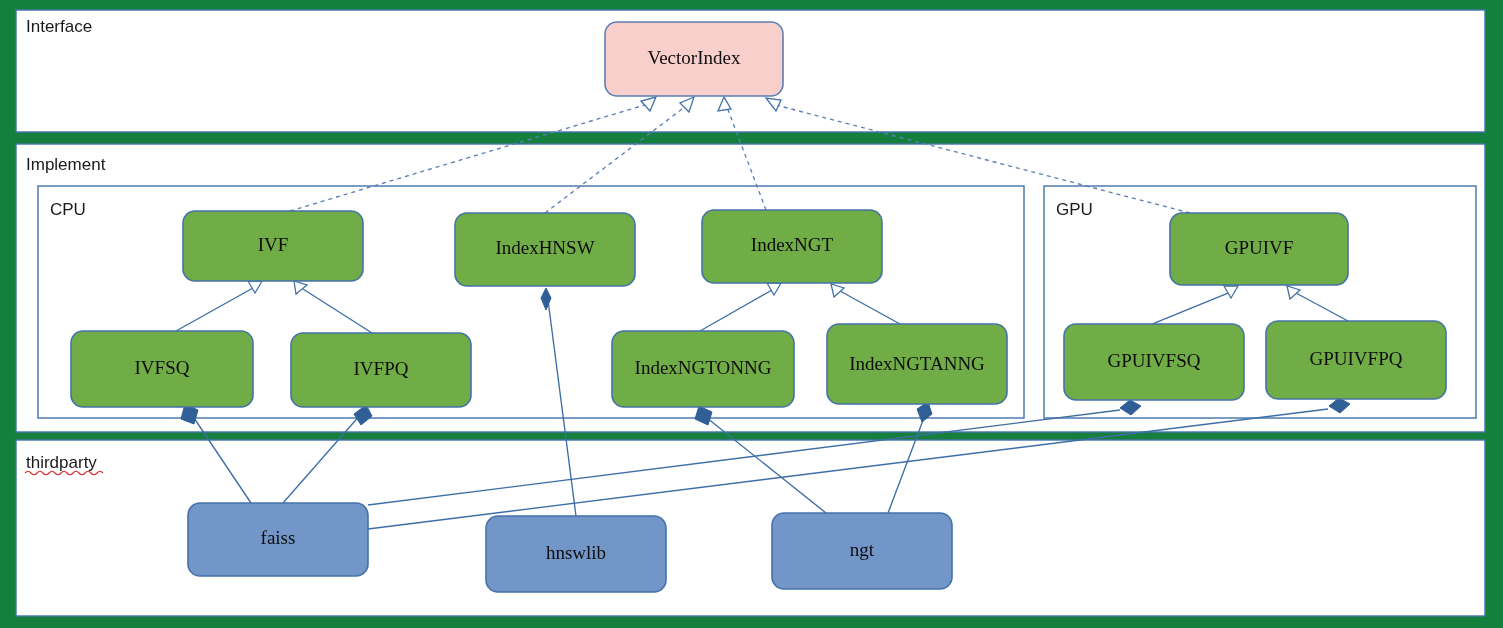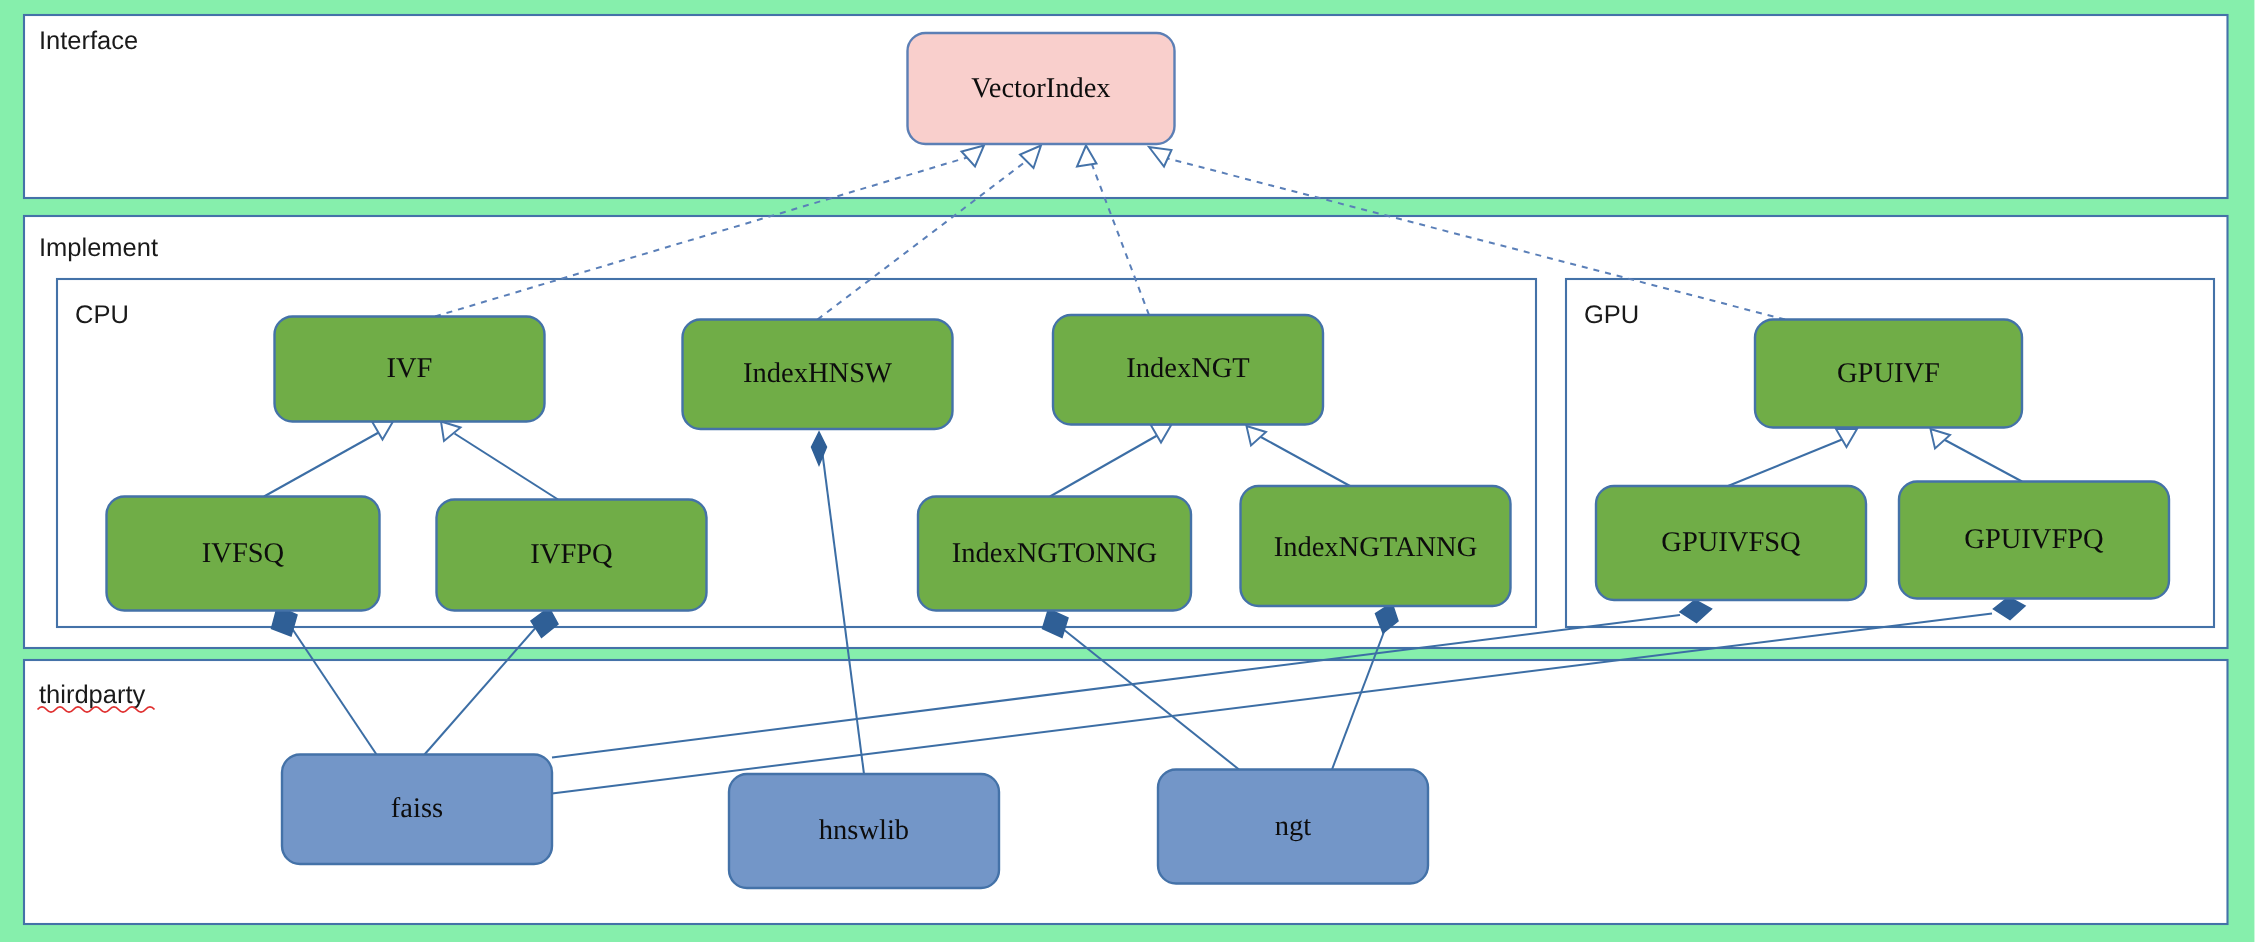--- a/index.html
+++ b/index.html
@@ -11,21 +11,21 @@
   body {
     font-family: "Liberation Sans", sans-serif;
     width: 1503px;
     height: 628px;
     overflow: hidden;
   }
   #diagram-root {
     position: relative;
     width: 1503px;
     height: 628px;
-    background: #86efac;
+    background: #15803d;
   }
   svg#diagram-svg {
     position: absolute;
     top: 0;
     left: 0;
     width: 1503px;
     height: 628px;
     display: block;
   }
   .container-rect {

